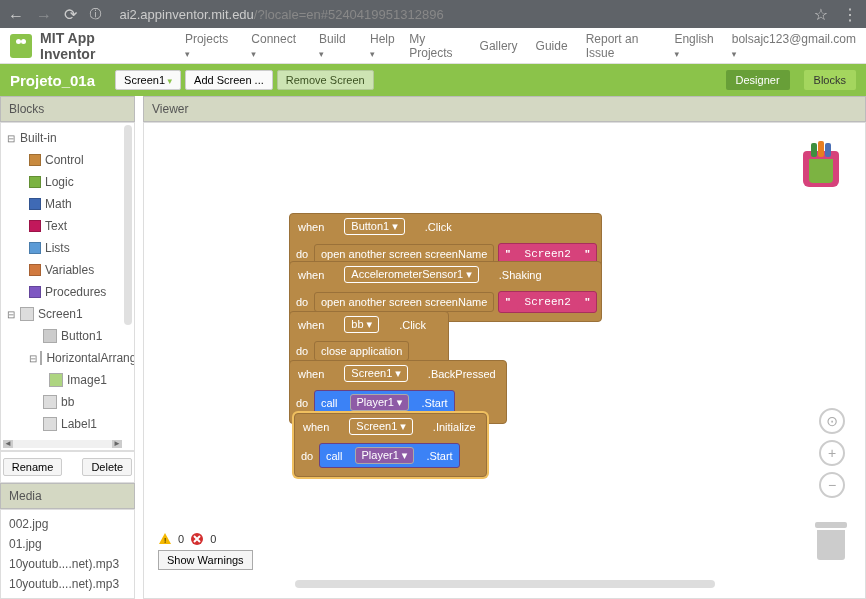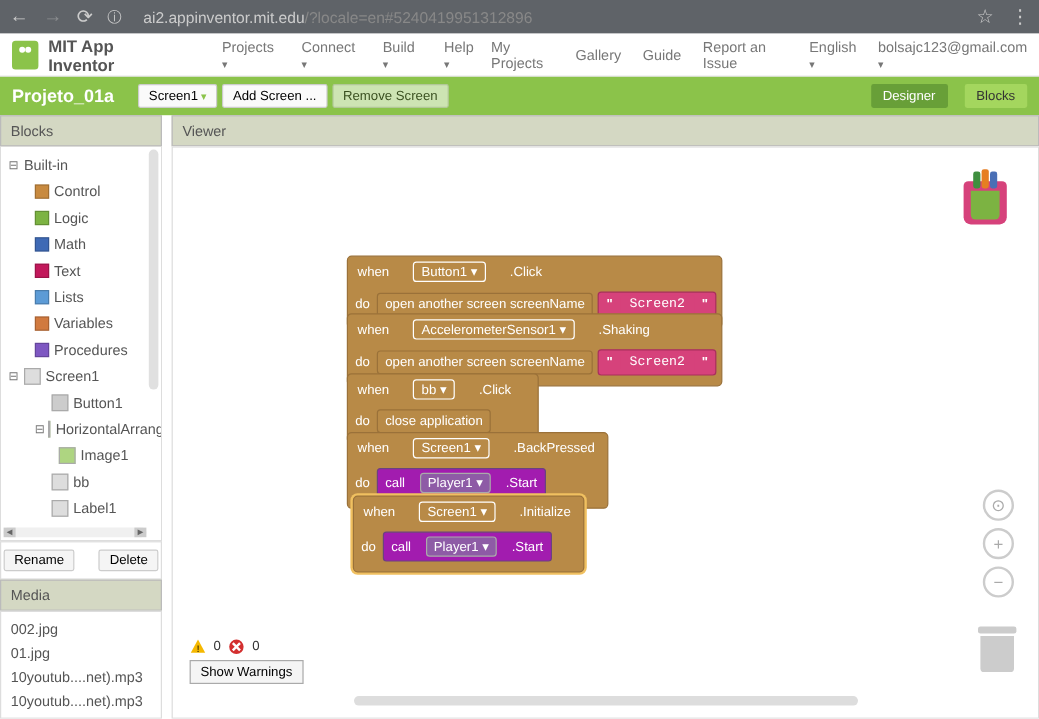--- a/index.html
+++ b/index.html
@@ -55,21 +55,21 @@
 
 .block-group { position: absolute; }
 .event-block { background: #b88a47; border: 1px solid #9a7139; border-radius: 4px; padding: 0; color: #fff; font-size: 11px; min-width: 160px; }
 .event-head { padding: 4px 10px 4px 8px; display: flex; align-items: center; gap: 20px; }
 .event-body { padding: 4px 4px 8px 24px; display: flex; align-items: center; gap: 4px; position: relative; }
 .event-body::before { content: 'do'; position: absolute; left: 6px; color: #fff; }
 .chip { background: #b88a47; border: 1px solid #fff; border-radius: 3px; padding: 1px 6px; font-size: 11px; color: #fff; }
 .chip.purple { background: #8e5ba6; border-color: #aaa; }
 .chip.pink { background: #d6427b; border: none; padding: 2px 8px; font-family: Liberation Mono, monospace; }
 .inner-block { background: #b88a47; border: 1px solid #9a7139; border-radius: 3px; padding: 3px 6px; display: flex; align-items: center; gap: 4px; }
-.inner-block.purple { background: #a21caf; border-color: #6b4180; gap: 12px; }
+.inner-block.purple { background: #3b82f6; border-color: #6b4180; gap: 12px; }
 .inner-block.pink-wrap { background: #d6427b; border-color: #a82f5d; padding: 2px 4px; }
 .quote { color: #fff; font-weight: bold; padding: 0 2px; }
 
 .zoom-controls { position: absolute; right: 20px; bottom: 100px; display: flex; flex-direction: column; gap: 6px; }
 .zoom-btn { width: 26px; height: 26px; border: 2px solid #ccc; border-radius: 50%; background: #fff; color: #aaa; font-size: 14px; display: flex; align-items: center; justify-content: center; cursor: pointer; }
 .trash { position: absolute; right: 18px; bottom: 36px; width: 32px; height: 40px; }
 .trash-lid { width: 32px; height: 6px; background: #ccc; border-radius: 2px; margin-bottom: 2px; }
 .trash-body { width: 28px; height: 30px; background: #ccc; margin: 0 auto; border-radius: 0 0 3px 3px; }
 
 .warnings { position: absolute; bottom: 28px; left: 14px; display: flex; flex-direction: column; gap: 4px; }

